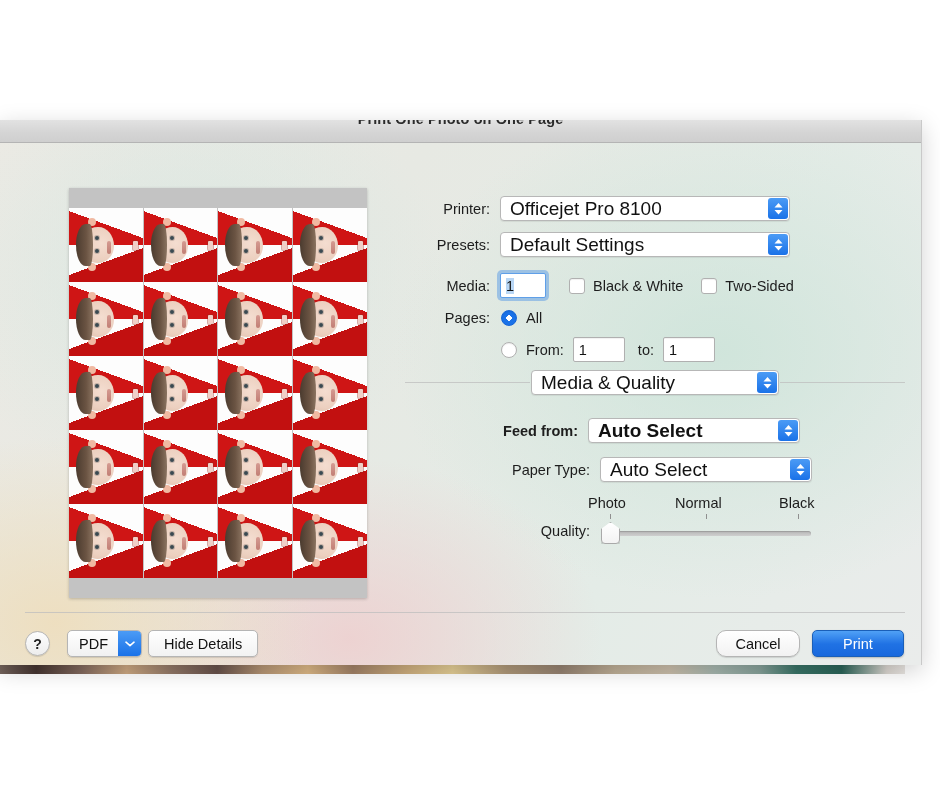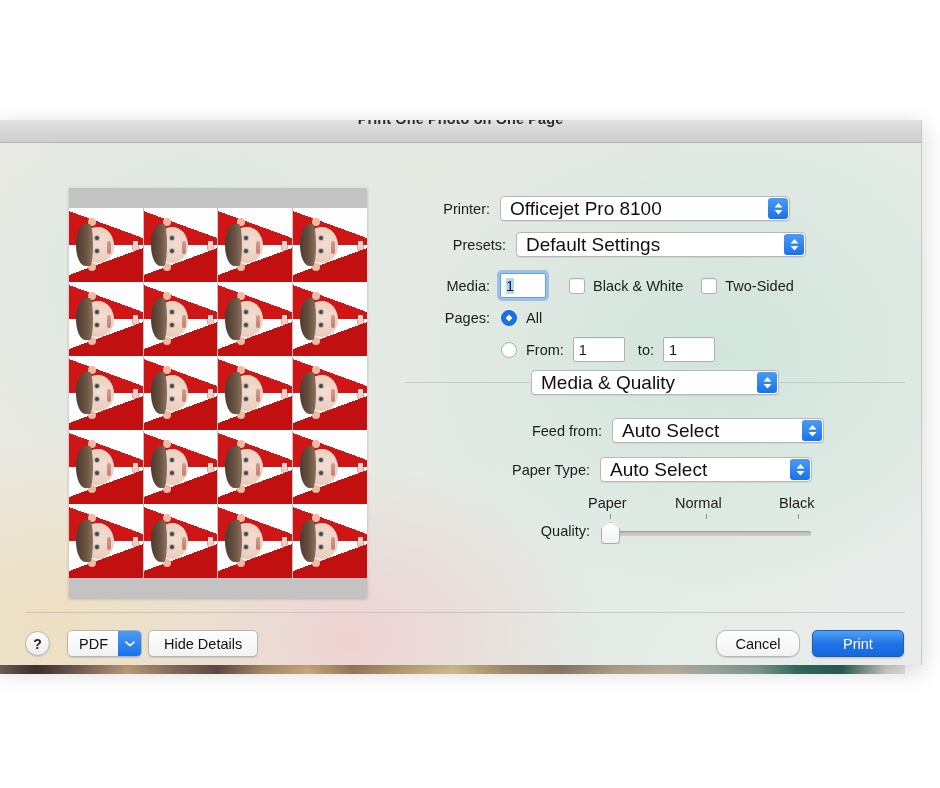--- a/index.html
+++ b/index.html
@@ -477,21 +477,21 @@
             <svg width="9" height="5" viewBox="0 0 9 5">
                 <path d="M4.5 0 L8.5 4.6 L0.5 4.6 Z" fill="#fff"></path>
               </svg>
             <svg width="9" height="5" viewBox="0 0 9 5">
                 <path d="M4.5 4.6 L0.5 0 L8.5 0 Z" fill="#fff"></path>
               </svg>
           </span>
         </div>
       </div>
 
-      <div class="row" style="left:396px; top:89px; width:410px;">
+      <div class="row" style="left:380px; top:89px; width:410px;">
         <div class="lbl" style="width:110px;">Presets:</div>
         <div class="popup" style="width:290px; margin-left:10px;">
           <span>Default Settings</span>
           <span class="arrows">
             <svg width="9" height="5" viewBox="0 0 9 5">
                 <path d="M4.5 0 L8.5 4.6 L0.5 4.6 Z" fill="#fff"></path>
               </svg>
             <svg width="9" height="5" viewBox="0 0 9 5">
                 <path d="M4.5 4.6 L0.5 0 L8.5 0 Z" fill="#fff"></path>
               </svg>
@@ -536,21 +536,21 @@
         <span class="arrows">
           <svg width="9" height="5" viewBox="0 0 9 5">
               <path d="M4.5 0 L8.5 4.6 L0.5 4.6 Z" fill="#fff"></path>
             </svg>
           <svg width="9" height="5" viewBox="0 0 9 5">
               <path d="M4.5 4.6 L0.5 0 L8.5 0 Z" fill="#fff"></path>
             </svg>
         </span>
       </div>
 
-      <div class="row" style="left:392px; top:275px;">
+      <div class="row" style="left:368px; top:275px;font-weight:bold;">
         <div class="lbl" style="width:210px;">Feed from:</div>
         <div class="popup" style="width:212px; margin-left:10px;">
           <span>Auto Select</span>
           <span class="arrows">
             <svg width="9" height="5" viewBox="0 0 9 5">
                 <path d="M4.5 0 L8.5 4.6 L0.5 4.6 Z" fill="#fff"></path>
               </svg>
             <svg width="9" height="5" viewBox="0 0 9 5">
                 <path d="M4.5 4.6 L0.5 0 L8.5 0 Z" fill="#fff"></path>
               </svg>
@@ -566,21 +566,21 @@
             <svg width="9" height="5" viewBox="0 0 9 5">
                 <path d="M4.5 0 L8.5 4.6 L0.5 4.6 Z" fill="#fff"></path>
               </svg>
             <svg width="9" height="5" viewBox="0 0 9 5">
                 <path d="M4.5 4.6 L0.5 0 L8.5 0 Z" fill="#fff"></path>
               </svg>
           </span>
         </div>
       </div>
 
-      <div class="qlabel" style="left:588px; top:352px;">Paper</div>
+      <div class="qlabel" style="left:588px; top:352px;">Photo</div>
       <div class="qlabel" style="left:675px; top:352px;">Normal</div>
       <div class="qlabel" style="left:779px; top:352px;">Black</div>
 
       <div class="tick" style="left:610px; top:371px;"></div>
       <div class="tick" style="left:706px; top:371px;"></div>
       <div class="tick" style="left:798px; top:371px;"></div>
 
       <div class="lbl" style="position:absolute; left:381px; top:380px; width:209px;">Quality:</div>
       <div id="slider-track" style="left:602px; top:388px; width:209px;"></div>
       <div id="slider-thumb" style="left:601px; top:379px;"></div>

